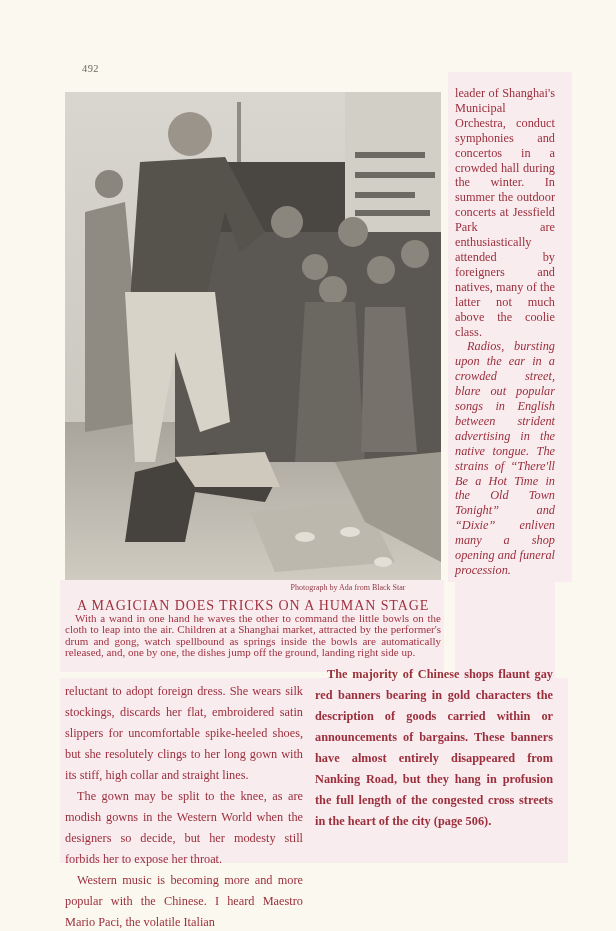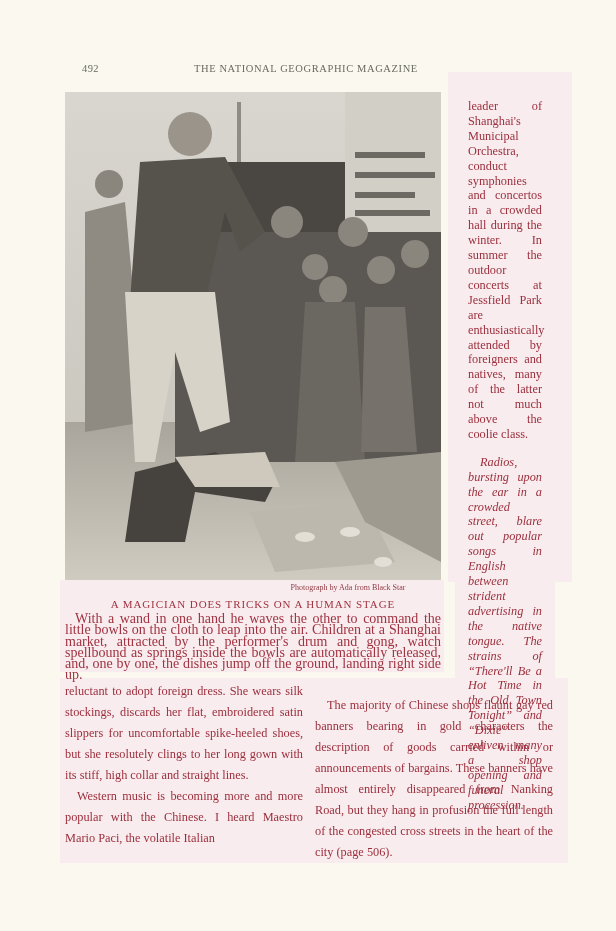--- a/index.html
+++ b/index.html
@@ -21,52 +21,51 @@
     background:#b9b6ad; overflow:hidden;
   }
   .photo svg { width:100%; height:100%; display:block; }
 
   .pinkbox { position:absolute; background:#f9ecef; }
 
   .sidecol {
     position:absolute; left:455px; top:86px; width:100px;
     font-size:12.3px; line-height:14.9px; text-align:justify;
   }
-  .sidecol p { margin:13px; }
+  .sidecol p { margin:0; }
   .sidecol p + p { text-indent:12px;font-style:italic; }
 
   .credit {
     position:absolute; left:255px; top:583px; width:186px; text-align:center;
     font-size:8px; color:#8e3a45;
   }
   .caption-title {
     position:absolute; left:65px; top:598px; width:376px; text-align:center;
-    font-size:11px; letter-spacing:0.9px; color:#a03341;
+    font-size:14px; letter-spacing:0.9px; color:#a03341;
   }
   .caption-body {
     position:absolute; left:65px; top:613px; width:376px;
-    font-size:14px; line-height:11.3px; text-align:justify; color:#a03341;
+    font-size:11px; line-height:11.3px; text-align:justify; color:#a03341;
     text-indent:10px;
   }
 
   .col {
     position:absolute; top:681px; width:238px;
     font-size:12.3px; line-height:21px; text-align:justify;
   }
   .col p { margin:0; }
   .col p.ind { text-indent:12px; }
   .col-left { left:65px; }
-  .col-right { left:315px; top:695px; }
+  .col-right { left:315px; top:664px;font-weight:bold; }
 </style>
 </head>
 <body>
 
 <div class="header">
   <span class="pnum">492</span>
-  <span class="title">THE NATIONAL GEOGRAPHIC MAGAZINE</span>
 </div>
 
 <div class="pinkbox" style="left:448px; top:72px; width:124px; height:510px;"></div>
 <div class="pinkbox" style="left:60px; top:580px; width:384px; height:92px;"></div>
 <div class="pinkbox" style="left:455px; top:582px; width:100px; height:98px;"></div>
 <div class="pinkbox" style="left:60px; top:678px; width:508px; height:185px;"></div>
 
 <div class="photo">
   <svg viewBox="0 0 376 488" preserveAspectRatio="none">
     <defs>
@@ -130,17 +129,18 @@
 <div class="caption-title">A MAGICIAN DOES TRICKS ON A HUMAN STAGE</div>
 <div class="caption-body">With a wand in one hand he waves the other to command the little bowls on the cloth to leap into the air. Children at a Shanghai market, attracted by the performer's drum and gong, watch spellbound as springs inside the bowls are automatically released, and, one by one, the dishes jump off the ground, landing right side up.</div>
 
 <div class="sidecol">
   <p>leader of Shanghai's Municipal Orchestra, conduct symphonies and concertos in a crowded hall during the winter. In summer the outdoor concerts at Jessfield Park are enthusiastically attended by foreigners and natives, many of the latter not much above the coolie class.</p>
   <p>Radios, bursting upon the ear in a crowded street, blare out popular songs in English between strident advertising in the native tongue. The strains of “There'll Be a Hot Time in the Old Town Tonight” and “Dixie” enliven many a shop opening and funeral procession.</p>
 </div>
 
 <div class="col col-left">
   <p>reluctant to adopt foreign dress. She wears silk stockings, discards her flat, embroidered satin slippers for uncomfortable spike-heeled shoes, but she resolutely clings to her long gown with its stiff, high collar and straight lines.</p>
+  <p class="ind">The gown may be split to the knee, as are modish gowns in the Western World when the designers so decide, but her modesty still forbids her to expose her throat.</p>
   <p class="ind">Western music is becoming more and more popular with the Chinese. I heard Maestro Mario Paci, the volatile Italian</p>
 </div>
 <div class="col col-right">
   <p class="ind">The majority of Chinese shops flaunt gay red banners bearing in gold characters the description of goods carried within or announcements of bargains. These banners have almost entirely disappeared from Nanking Road, but they hang in profusion the full length of the congested cross streets in the heart of the city (page 506).</p>
 </div>
 
 </body></html>

